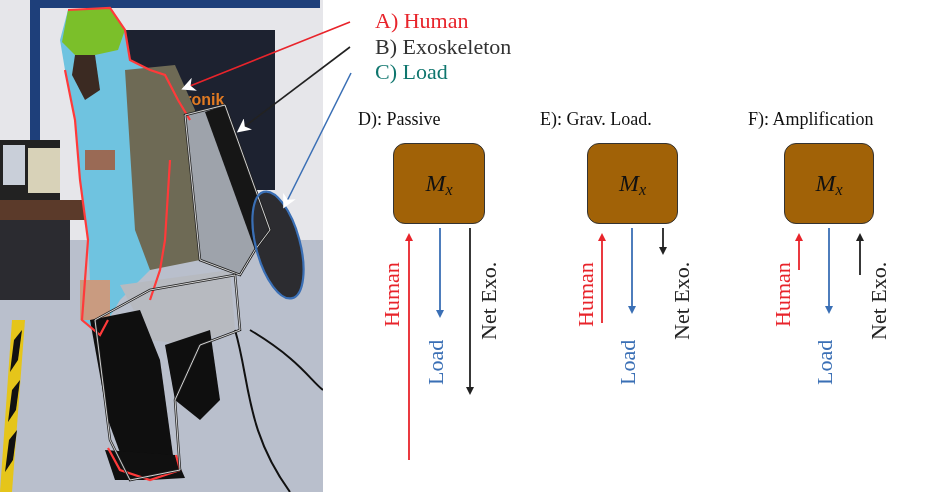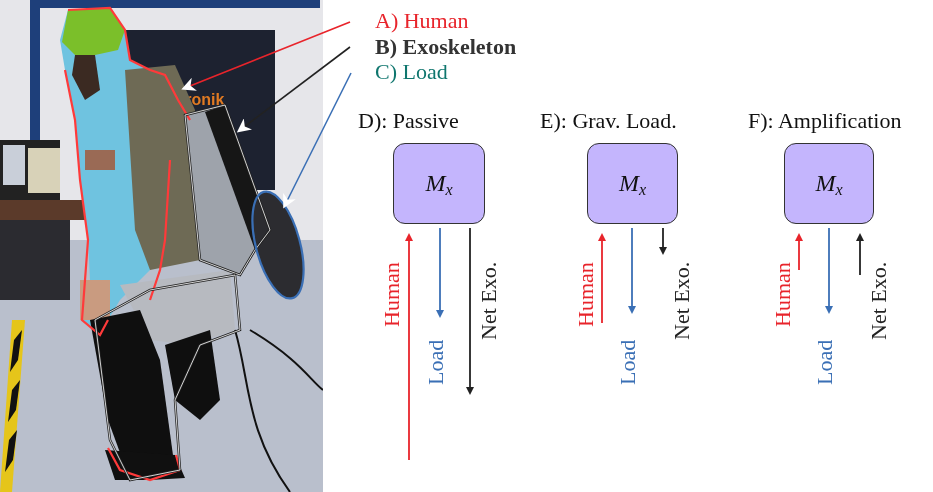--- a/index.html
+++ b/index.html
@@ -3,22 +3,22 @@
 <meta charset="utf-8">
 <style>
   html, body { margin: 0; padding: 0; background: #ffffff; }
   body { width: 933px; height: 492px; position: relative; overflow: hidden;
          font-family: "DejaVu Serif", "Liberation Serif", serif; }
   .photo { position: absolute; left: 0; top: 0; width: 323px; height: 492px; overflow: hidden; }
   .photo svg { display: block; }
   .overlay { position: absolute; left: 0; top: 0; width: 933px; height: 492px; pointer-events: none; }
   .label { position: absolute; font-family: "Liberation Serif", "DejaVu Serif", serif; white-space: nowrap; line-height: 1; }
   .legend { font-size: 22px; margin-left: 23px; }
-  .panel-title { font-size: 22px; color: #111; }
-  .box { position: absolute; border: 1.5px solid #333; border-radius: 12px; background: #c4b5fd; box-sizing: border-box; }
+  .panel-title { font-size: 18px; color: #111; }
+  .box { position: absolute; border: 1.5px solid #333; border-radius: 12px; background: #a16207; box-sizing: border-box; }
   .mx { position: absolute; left: 0; right: 0; top: 50%; transform: translateY(-50%);
         text-align: center; font-family: "Liberation Serif", serif; font-style: italic; font-size: 24px; color: #111; }
   .mx sub { font-size: 16px; font-style: italic; vertical-align: -4px; }
   .vlabel { position: absolute; font-family: "Liberation Serif", serif; font-size: 22px;
             transform-origin: left top; transform: rotate(-90deg); white-space: nowrap; line-height: 1; }
 </style>
 </head>
 <body>
 
 <div class="photo">
@@ -105,21 +105,21 @@
   <line x1="602" y1="323" x2="602" y2="235" stroke="#e8242b" stroke-width="1.8" marker-end="url(#ah-red)"></line>
   <line x1="632" y1="228" x2="632" y2="312" stroke="#3a6fb5" stroke-width="1.8" marker-end="url(#ah-blue)"></line>
   <line x1="663" y1="228" x2="663" y2="253" stroke="#222" stroke-width="1.8" marker-end="url(#ah-black)"></line>
 
   <line x1="799" y1="270" x2="799" y2="235" stroke="#e8242b" stroke-width="1.8" marker-end="url(#ah-red)"></line>
   <line x1="829" y1="228" x2="829" y2="312" stroke="#3a6fb5" stroke-width="1.8" marker-end="url(#ah-blue)"></line>
   <line x1="860" y1="275" x2="860" y2="235" stroke="#222" stroke-width="1.8" marker-end="url(#ah-black)"></line>
 </svg>
 
 <div class="label legend" style="left:352px; top:10px; color:#e8242b;">A) Human</div>
-<div class="label legend" style="left:352px; top:36px; color:#333333;font-weight:bold;">B) Exoskeleton</div>
+<div class="label legend" style="left:352px; top:36px; color:#333333;">B) Exoskeleton</div>
 <div class="label legend" style="left:352px; top:61px; color:#0f766e;">C) Load</div>
 
 <div class="label panel-title" style="left:358px; top:110px;">D): Passive</div>
 <div class="label panel-title" style="left:540px; top:110px;">E): Grav. Load.</div>
 <div class="label panel-title" style="left:748px; top:110px;">F): Amplification</div>
 
 <div class="box" style="left:393px; top:143px; width:92px; height:81px;">
   <div class="mx"><span>M</span><sub>x</sub></div>
 </div>
 <div class="box" style="left:587px; top:143px; width:91px; height:81px;">

